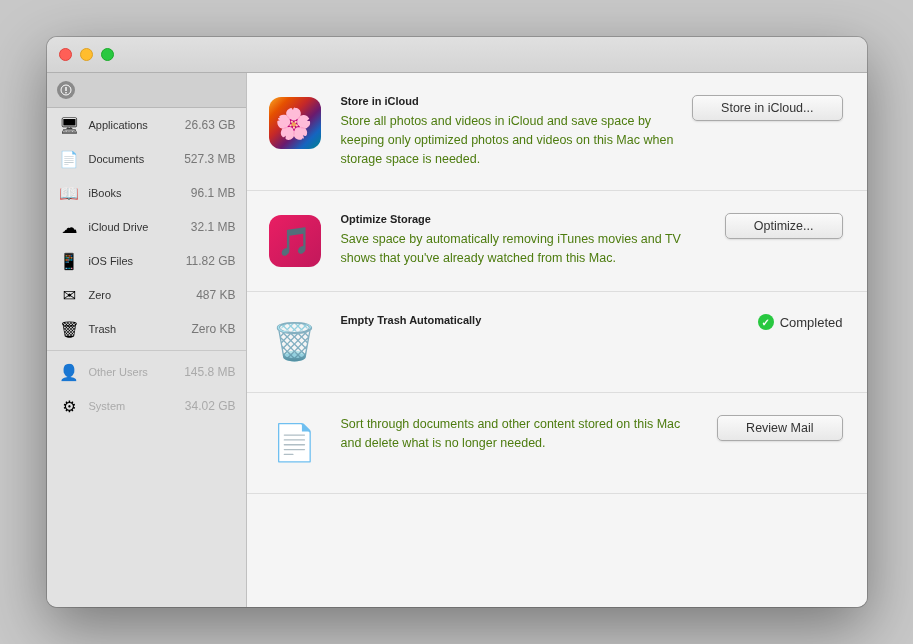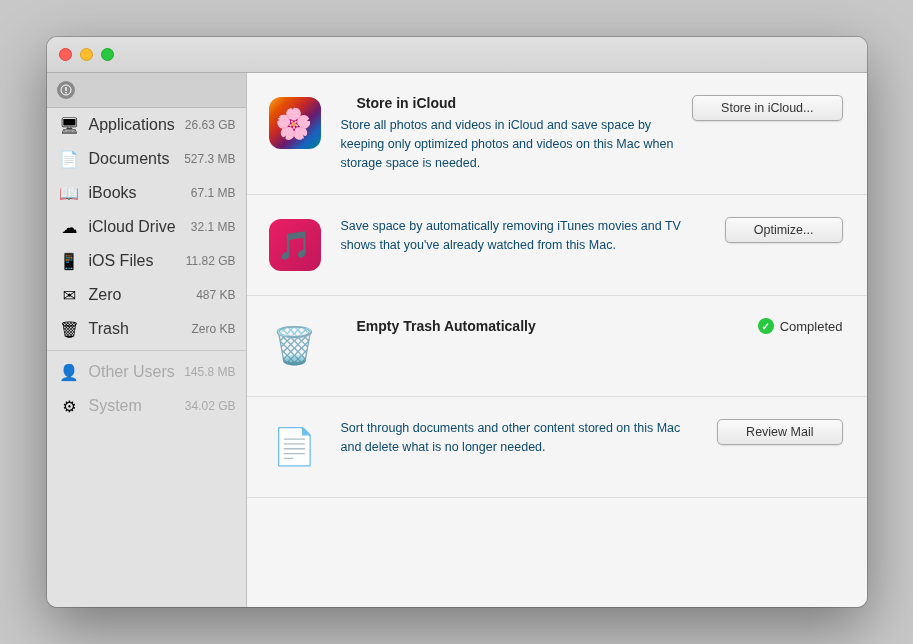--- a/index.html
+++ b/index.html
@@ -102,21 +102,21 @@
       width: 22px;
       height: 22px;
       flex-shrink: 0;
       display: flex;
       align-items: center;
       justify-content: center;
       font-size: 16px;
     }
     .sidebar-item-name {
       flex: 1;
-      font-size: 16px;
+      font-size: 11px;
       color: #333;
     }
     .sidebar-item-size {
       font-size: 12px;
       color: #777;
       text-align: left;
     }
     .sidebar-item.dimmed .sidebar-item-name,
     .sidebar-item.dimmed .sidebar-item-size {
       color: #aaa;
@@ -144,29 +144,28 @@
       height: 56px;
       flex-shrink: 0;
       display: flex;
       align-items: center;
       justify-content: center;
     }
     .card-body {
       flex: 1;
     }
     .card-title {
-      font-size: 14px;
+      font-size: 11px;
       font-weight: 600;
       color: #222;
       margin-bottom: 5px;
-      margin-left: 16px;
     }
     .card-desc {
       font-size: 12.5px;
-      color: #0c4a6e;
+      color: #4d7c0f;
       line-height: 1.5;
       max-width: 380px;
     }
     .card-action {
       display: flex;
       align-items: center;
       flex-shrink: 0;
       min-width: 130px;
       justify-content: flex-end;
     }
@@ -269,21 +268,21 @@
     <span class="sidebar-item-size">26.63 GB</span>
   </div>
           <div class="sidebar-item">
     <div class="sidebar-item-icon">📄</div>
     <span class="sidebar-item-name">Documents</span>
     <span class="sidebar-item-size">527.3 MB</span>
   </div>
           <div class="sidebar-item">
     <div class="sidebar-item-icon">📖</div>
     <span class="sidebar-item-name">iBooks</span>
-    <span class="sidebar-item-size">67.1 MB</span>
+    <span class="sidebar-item-size">96.1 MB</span>
   </div>
           <div class="sidebar-item">
     <div class="sidebar-item-icon">☁</div>
     <span class="sidebar-item-name">iCloud Drive</span>
     <span class="sidebar-item-size">32.1 MB</span>
   </div>
           <div class="sidebar-item">
     <div class="sidebar-item-icon">📱</div>
     <span class="sidebar-item-name">iOS Files</span>
     <span class="sidebar-item-size">11.82 GB</span>
@@ -325,20 +324,21 @@
     </div>
     <div class="card-action">
       <button class="mac-button">Store in iCloud...</button>
     </div>
   </div>
           <div class="recommendation-card">
     <div class="card-icon-wrap">
       <div class="icon-music">🎵</div>
     </div>
     <div class="card-body">
+      <div class="card-title">Optimize Storage</div>
       <div class="card-desc">Save space by automatically removing iTunes movies and TV shows that you've already watched from this Mac.</div>
     </div>
     <div class="card-action">
       <button class="mac-button">Optimize...</button>
     </div>
   </div>
           <div class="recommendation-card">
     <div class="card-icon-wrap">
       <span class="icon-trash">🗑️</span>
     </div>

